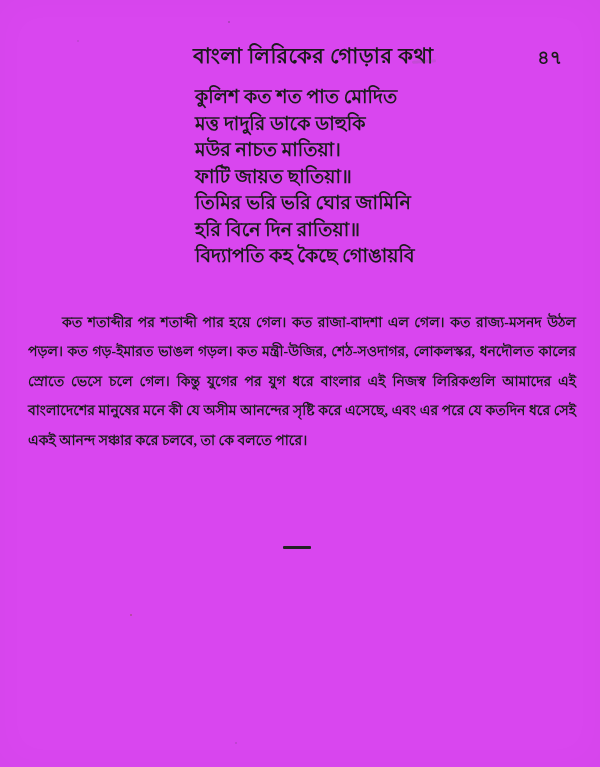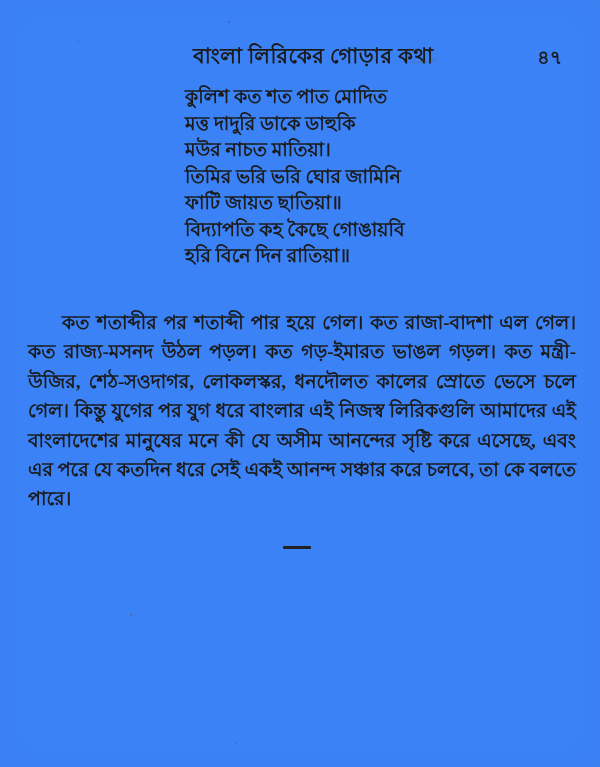--- a/index.html
+++ b/index.html
@@ -6,21 +6,21 @@
   html, body {
     margin: 0;
     padding: 0;
     background: #e8e8e8;
   }
   .page {
     position: relative;
     width: 600px;
     height: 767px;
     margin: 0 auto;
-    background: #3b82f6;
+    background: #d946ef;
     color: #1b1b1b;
     font-family: "Liberation Serif", "DejaVu Serif", serif;
     overflow: hidden;
     box-shadow: inset 0 0 40px rgba(0,0,0,0.02);
   }
   
   .running-title {
     position: absolute;
     left: 193px;
     top: 40px;
@@ -33,35 +33,35 @@
     position: absolute;
     right: 38px;
     top: 43px;
     font-size: 19px;
     font-weight: 700;
     text-align: center;
   }
   
   .poem {
     position: absolute;
-    left: 185px;
+    left: 195px;
     top: 84px;
     font-size: 19px;
     font-weight: 600;
     line-height: 26.5px;
     white-space: nowrap;
   }
   .poem-line { height: 26.5px; }
   
   .prose {
     position: absolute;
     left: 28px;
     top: 308px;
     width: 548px;
-    font-size: 19px;
+    font-size: 14px;
     font-weight: 600;
     line-height: 29.4px;
     text-align: justify;
     text-indent: 34px;
   }
   
   .end-dash {
     position: absolute;
     left: 283px;
     top: 546px;
@@ -101,24 +101,24 @@
   <div class="running-title">বাংলা লিরিকের গোড়ার কথা</div>
 
   <div class="page-number">৪৭</div>
 
   <div class="smudge"></div>
 
   <div class="poem">
     <div class="poem-line">কুলিশ কত শত পাত মোদিত</div>
     <div class="poem-line">মত্ত দাদুরি ডাকে ডাহুকি</div>
     <div class="poem-line">মউর নাচত মাতিয়া।</div>
+    <div class="poem-line">ফাটি জায়ত ছাতিয়া॥</div>
     <div class="poem-line">তিমির ভরি ভরি ঘোর জামিনি</div>
-    <div class="poem-line">ফাটি জায়ত ছাতিয়া॥</div>
+    <div class="poem-line">হরি বিনে দিন রাতিয়া॥</div>
     <div class="poem-line">বিদ্যাপতি কহ কৈছে গোঙায়বি</div>
-    <div class="poem-line">হরি বিনে দিন রাতিয়া॥</div>
   </div>
 
   <div class="prose">কত শতাব্দীর পর শতাব্দী পার হয়ে গেল। কত রাজা-বাদশা এল গেল। কত রাজ্য-মসনদ উঠল পড়ল। কত গড়-ইমারত ভাঙল গড়ল। কত মন্ত্রী-উজির, শেঠ-সওদাগর, লোকলস্কর, ধনদৌলত কালের স্রোতে ভেসে চলে গেল। কিন্তু যুগের পর যুগ ধরে বাংলার এই নিজস্ব লিরিকগুলি আমাদের এই বাংলাদেশের মানুষের মনে কী যে অসীম আনন্দের সৃষ্টি করে এসেছে, এবং এর পরে যে কতদিন ধরে সেই একই আনন্দ সঞ্চার করে চলবে, তা কে বলতে পারে।</div>
 
   <div class="end-dash"></div>
 
   <div class="speck s1"></div>
   <div class="speck s2"></div>
   <div class="speck s3"></div>
   <div class="speck s4"></div>

